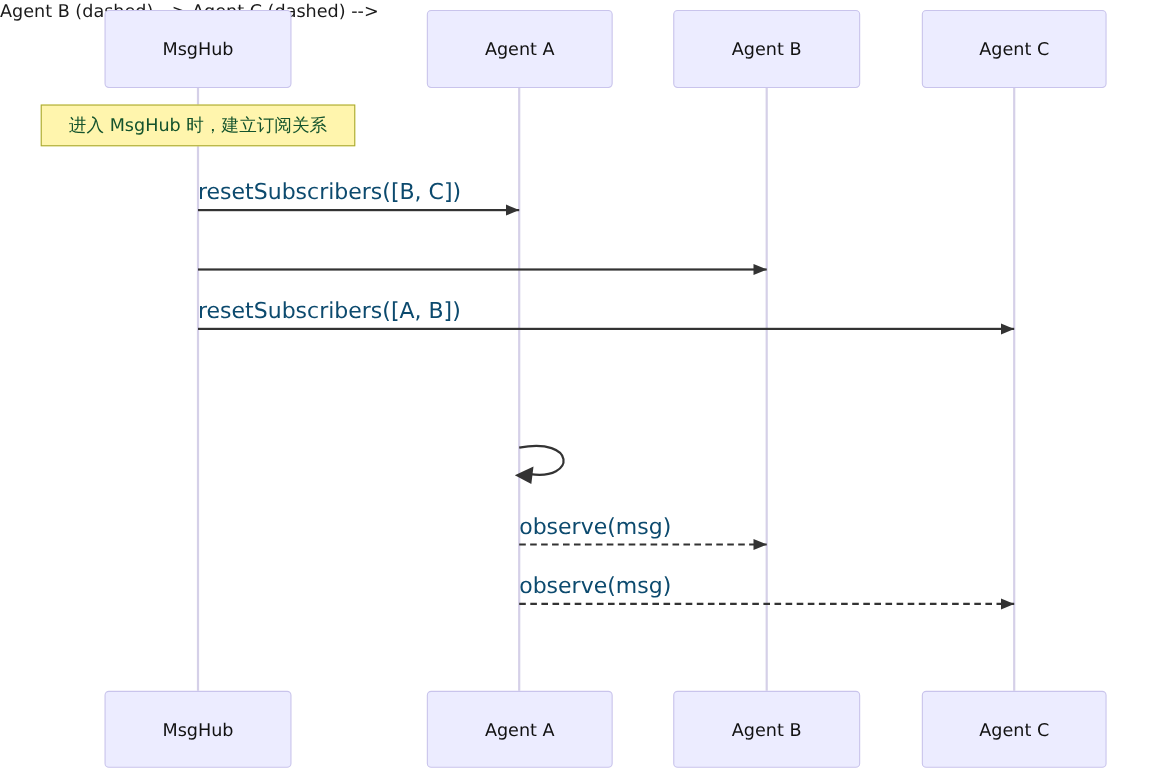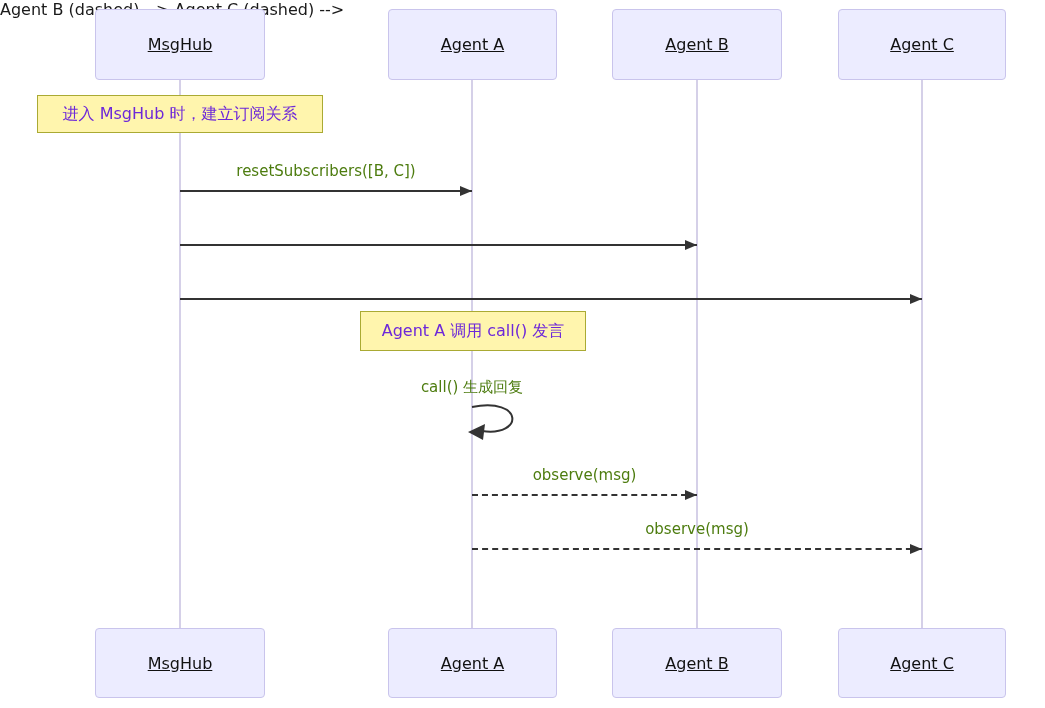--- a/index.html
+++ b/index.html
@@ -28,40 +28,39 @@
     height: 71px;
     background: var(--actor_fill, #ececff);
     border: 1px solid var(--actor_border, #c9c4ec);
     border-radius: 4px;
     display: flex;
     align-items: center;
     justify-content: center;
     font-size: 16px;
     color: #111;
     box-sizing: border-box;
-    text-decoration: underline;
   }
   .actor.bottom { height: 70px; }
   .note {
     position: absolute;
     background: var(--note_fill, #fff5ad);
     border: 1px solid var(--note_border, #aaaa33);
     display: flex;
     align-items: center;
     justify-content: center;
     font-size: 16px;
-    color: #6d28d9;
+    color: #14532d;
     box-sizing: border-box;
     white-space: nowrap;
   }
   .msg-label {
     position: absolute;
-    text-align: center;
-    font-size: 15px;
-    color: #4d7c0f;
+    text-align: left;
+    font-size: 20px;
+    color: #0c4a6e;
     white-space: nowrap;
   }
   .msg-line {
     position: absolute;
     height: 0;
     border-top: 2px solid var(--message_line, #333);
   }
   .msg-line.dashed { border-top-style: dashed; }
   .arrowhead {
     position: absolute;
@@ -114,31 +113,28 @@
   <div class="msg-line" style="left:180px;top:190px;width:292px">
     <span class="arrowhead"></span>
   </div>
 
   
   <div class="msg-line" style="left:180px;top:244px;width:517px">
     <span class="arrowhead"></span>
   </div>
 
   
+  <div class="msg-label" style="left:180px;top:270px;width:742px">resetSubscribers([A, B])</div>
   <div class="msg-line" style="left:180px;top:298px;width:742px">
     <span class="arrowhead"></span>
   </div>
 
   
-  <div class="note" style="left:360px;top:311px;width:226px;height:40px">
-    <span>Agent A 调用 call() 发言</span>
-  </div>
 
   
-  <div class="msg-label" style="left:372px;top:378px;width:200px">call() 生成回复</div>
   <svg class="selfloop" width="66" height="42" viewBox="0 0 66 42">
     <path d="M 6 6 C 58 -4, 58 36, 16 30" fill="none" stroke="#333333" stroke-width="2"></path>
     <polygon points="2,31 19,23 17,39" fill="#333333"></polygon>
   </svg>
 
    Agent B (dashed) --&gt;
   <div class="msg-label" style="left:472px;top:466px;width:225px">observe(msg)</div>
   <div class="msg-line dashed" style="left:472px;top:494px;width:225px">
     <span class="arrowhead"></span>
   </div>

